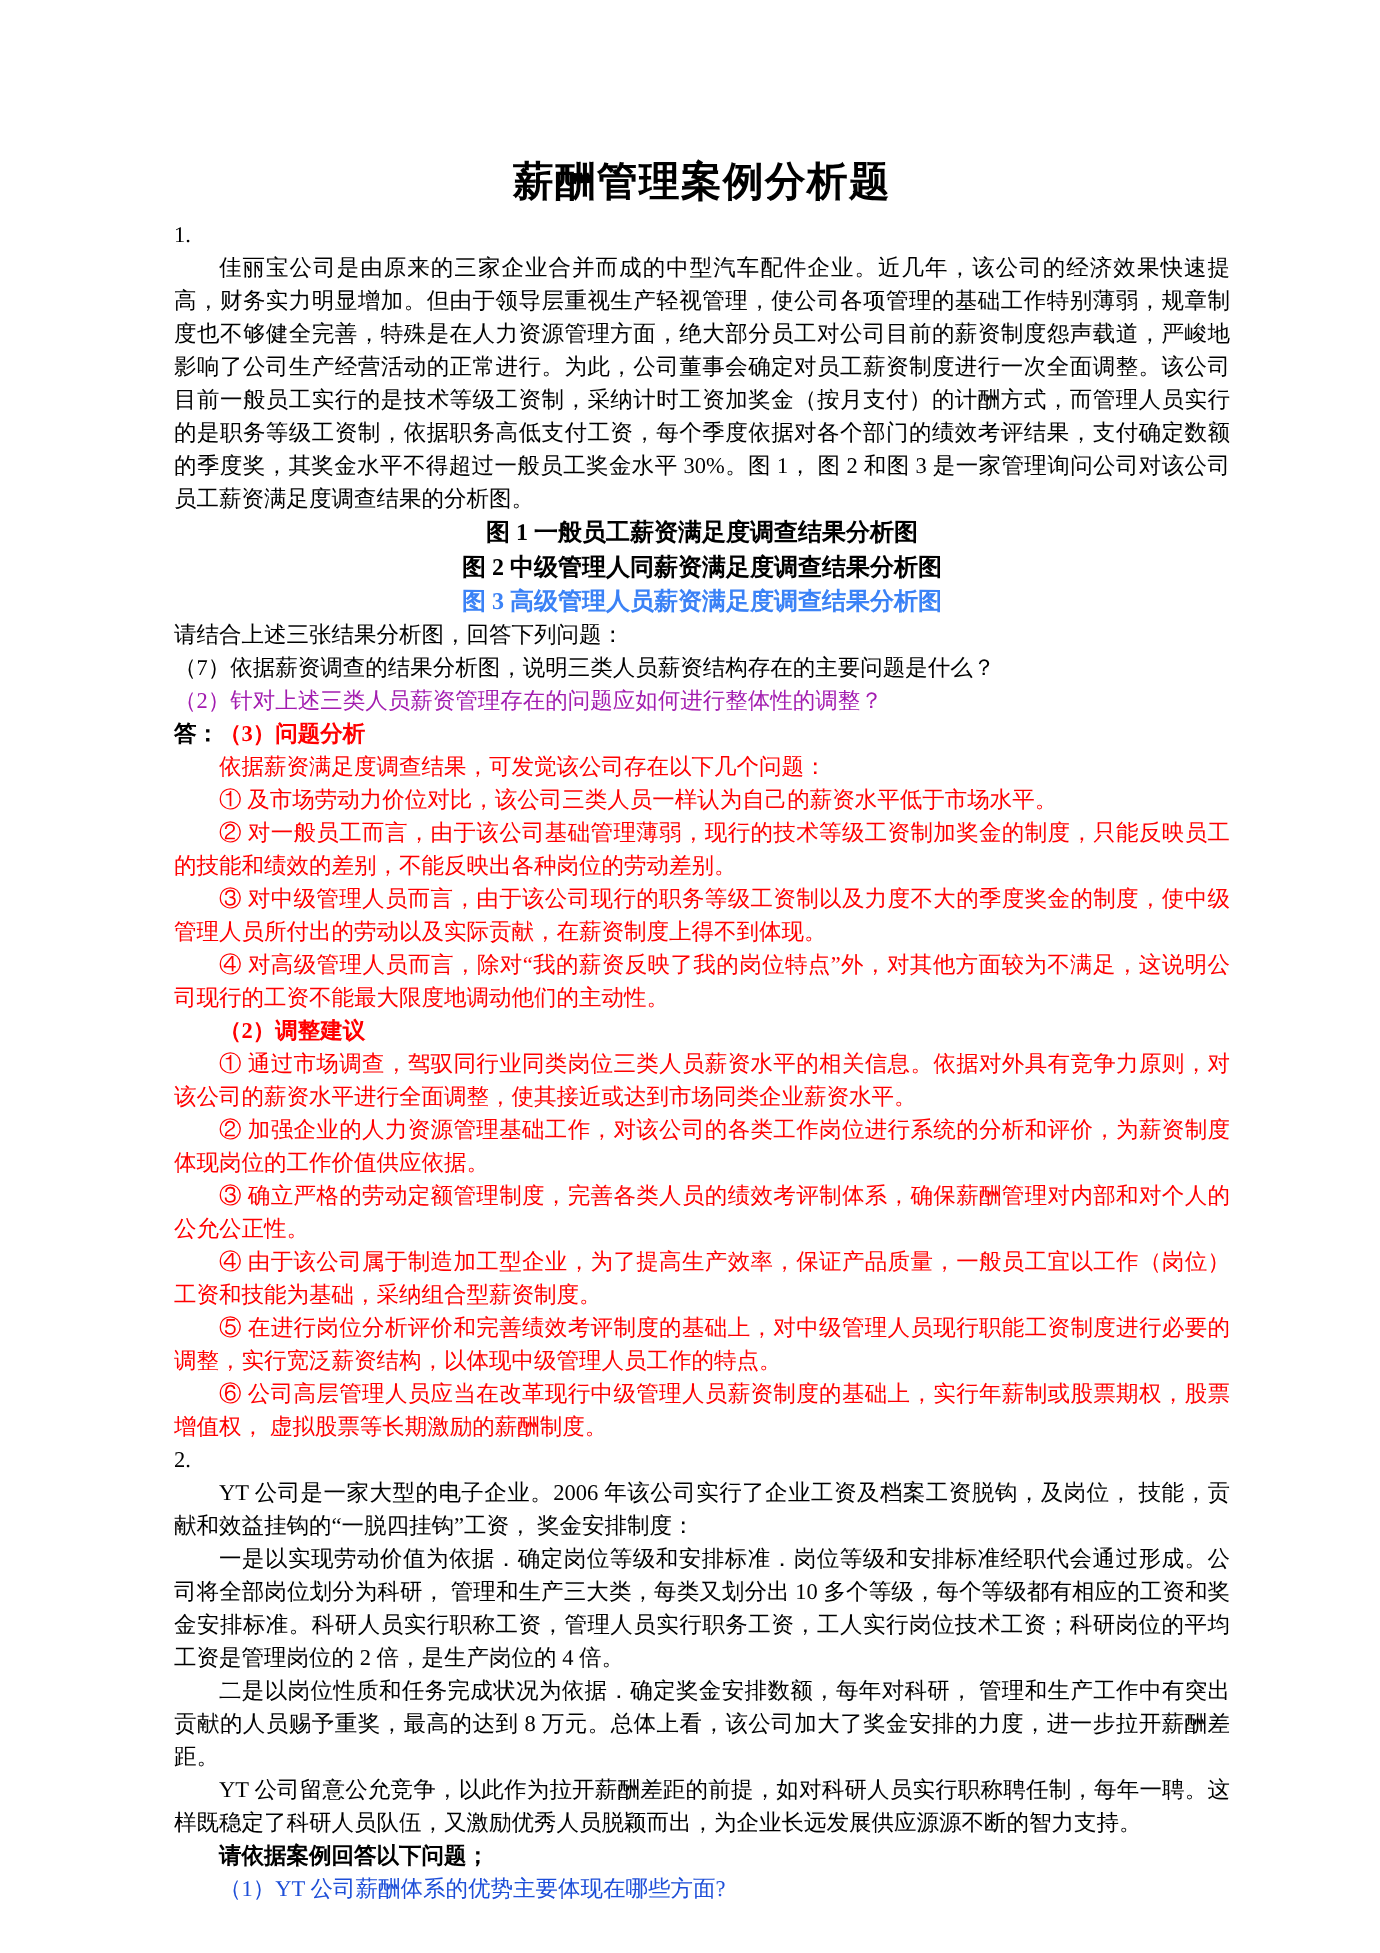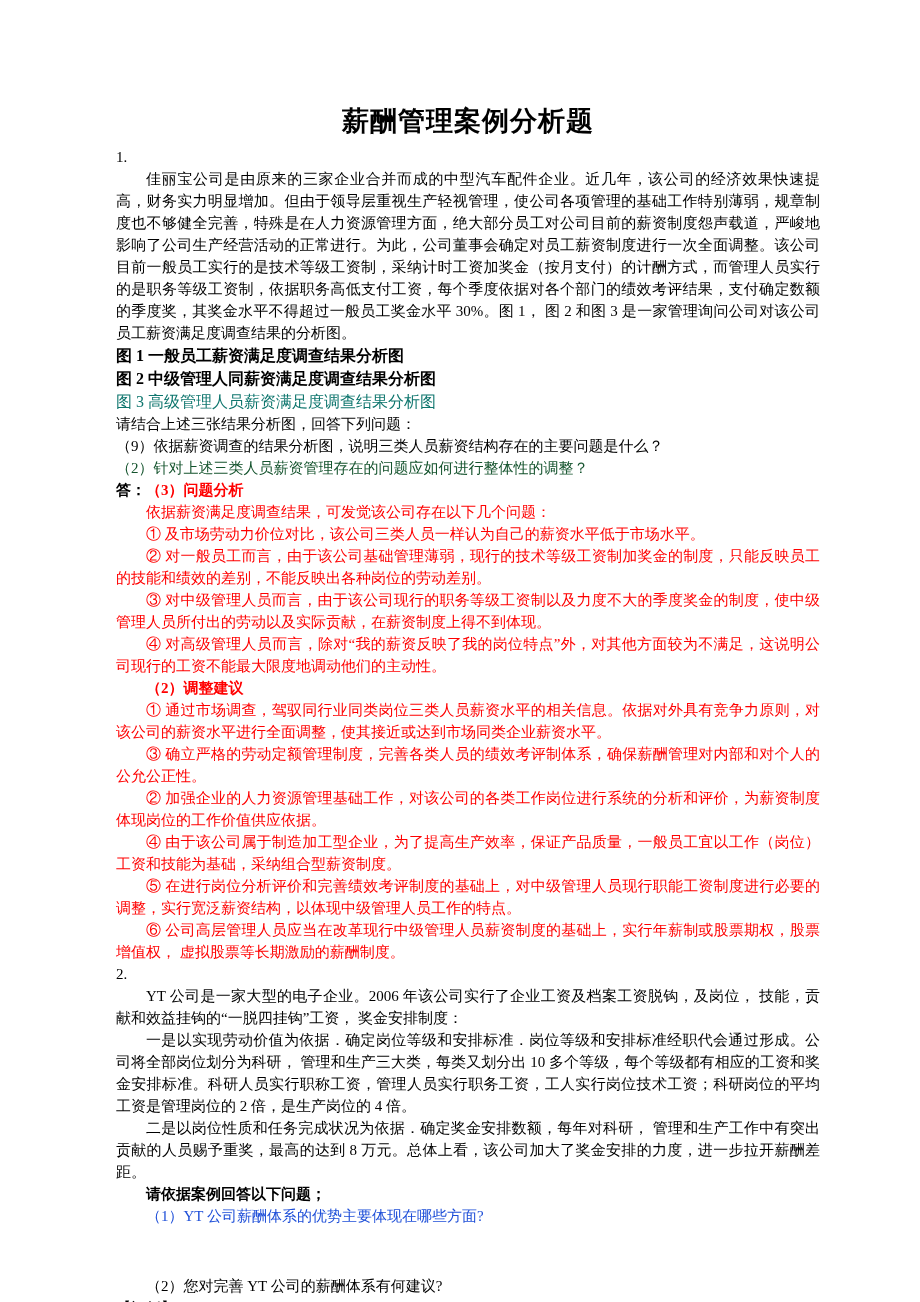--- a/index.html
+++ b/index.html
@@ -29,55 +29,57 @@
     letter-spacing: 1px;
   }
   .para {
     margin: 0;
     font-size: 15px;
     line-height: 22px;
     text-align: justify;
     word-break: break-all;
   }
   .para.center {
+    text-align: center;
     font-size: 16px;
     line-height: 23px;
   }
 </style>
 </head>
 <body>
 
 <div class="page">
   <h1 class="doc-title">薪酬管理案例分析题</h1>
 
   <div>
       <p class="para"><span style="color: rgb(0, 0, 0);">1.</span></p>
       <p class="para" style="text-indent: 2em;"><span style="color: rgb(0, 0, 0);">佳丽宝公司是由原来的三家企业合并而成的中型汽车配件企业。近几年，该公司的经济效果快速提高，财务实力明显增加。但由于领导层重视生产轻视管理，使公司各项管理的基础工作特别薄弱，规章制度也不够健全完善，特殊是在人力资源管理方面，绝大部分员工对公司目前的薪资制度怨声载道，严峻地影响了公司生产经营活动的正常进行。为此，公司董事会确定对员工薪资制度进行一次全面调整。该公司目前一般员工实行的是技术等级工资制，采纳计时工资加奖金（按月支付）的计酬方式，而管理人员实行的是职务等级工资制，依据职务高低支付工资，每个季度依据对各个部门的绩效考评结果，支付确定数额的季度奖，其奖金水平不得超过一般员工奖金水平 30%。图 1， 图 2 和图 3 是一家管理询问公司对该公司员工薪资满足度调查结果的分析图。</span></p>
       <p class="para center"><span style="color: rgb(0, 0, 0); font-weight: bold;">图 1 一般员工薪资满足度调查结果分析图</span></p>
       <p class="para center"><span style="color: rgb(0, 0, 0); font-weight: bold;">图 2 中级管理人同薪资满足度调查结果分析图</span></p>
-      <p class="para center"><span style="color: #0f766e; font-weight: normal;">图 3 高级管理人员薪资满足度调查结果分析图</span></p>
+      <p class="para center"><span style="color: #3b82f6; font-weight: bold;">图 3 高级管理人员薪资满足度调查结果分析图</span></p>
       <p class="para"><span style="color: rgb(0, 0, 0);">请结合上述三张结果分析图，回答下列问题：</span></p>
-      <p class="para"><span style="color: rgb(0, 0, 0);">（9）依据薪资调查的结果分析图，说明三类人员薪资结构存在的主要问题是什么？</span></p>
-      <p class="para"><span style="color: #14532d;">（2）针对上述三类人员薪资管理存在的问题应如何进行整体性的调整？</span></p>
+      <p class="para"><span style="color: rgb(0, 0, 0);">（7）依据薪资调查的结果分析图，说明三类人员薪资结构存在的主要问题是什么？</span></p>
+      <p class="para"><span style="color: #a21caf;">（2）针对上述三类人员薪资管理存在的问题应如何进行整体性的调整？</span></p>
       <p class="para"><span style="color: rgb(0, 0, 0); font-weight: bold;">答：</span><span style="color: rgb(255, 0, 0); font-weight: bold;">（3）问题分析</span></p>
       <p class="para" style="text-indent: 2em;"><span style="color: rgb(255, 0, 0);">依据薪资满足度调查结果，可发觉该公司存在以下几个问题：</span></p>
       <p class="para" style="text-indent: 2em;"><span style="color: rgb(255, 0, 0);">① 及市场劳动力价位对比，该公司三类人员一样认为自己的薪资水平低于市场水平。</span></p>
       <p class="para" style="text-indent: 2em;"><span style="color: rgb(255, 0, 0);">② 对一般员工而言，由于该公司基础管理薄弱，现行的技术等级工资制加奖金的制度，只能反映员工的技能和绩效的差别，不能反映出各种岗位的劳动差别。</span></p>
       <p class="para" style="text-indent: 2em;"><span style="color: rgb(255, 0, 0);">③ 对中级管理人员而言，由于该公司现行的职务等级工资制以及力度不大的季度奖金的制度，使中级管理人员所付出的劳动以及实际贡献，在薪资制度上得不到体现。</span></p>
       <p class="para" style="text-indent: 2em;"><span style="color: rgb(255, 0, 0);">④ 对高级管理人员而言，除对“我的薪资反映了我的岗位特点”外，对其他方面较为不满足，这说明公司现行的工资不能最大限度地调动他们的主动性。</span></p>
       <p class="para" style="text-indent: 2em;"><span style="color: rgb(255, 0, 0); font-weight: bold;">（2）调整建议</span></p>
       <p class="para" style="text-indent: 2em;"><span style="color: rgb(255, 0, 0);">① 通过市场调查，驾驭同行业同类岗位三类人员薪资水平的相关信息。依据对外具有竞争力原则，对该公司的薪资水平进行全面调整，使其接近或达到市场同类企业薪资水平。</span></p>
+      <p class="para" style="text-indent: 2em;"><span style="color: rgb(255, 0, 0);">② 加强企业的人力资源管理基础工作，对该公司的各类工作岗位进行系统的分析和评价，为薪资制度体现岗位的工作价值供应依据。</span></p>
       <p class="para" style="text-indent: 2em;"><span style="color: rgb(255, 0, 0);">③ 确立严格的劳动定额管理制度，完善各类人员的绩效考评制体系，确保薪酬管理对内部和对个人的公允公正性。</span></p>
-      <p class="para" style="text-indent: 2em;"><span style="color: rgb(255, 0, 0);">② 加强企业的人力资源管理基础工作，对该公司的各类工作岗位进行系统的分析和评价，为薪资制度体现岗位的工作价值供应依据。</span></p>
       <p class="para" style="text-indent: 2em;"><span style="color: rgb(255, 0, 0);">④ 由于该公司属于制造加工型企业，为了提高生产效率，保证产品质量，一般员工宜以工作（岗位）工资和技能为基础，采纳组合型薪资制度。</span></p>
       <p class="para" style="text-indent: 2em;"><span style="color: rgb(255, 0, 0);">⑤ 在进行岗位分析评价和完善绩效考评制度的基础上，对中级管理人员现行职能工资制度进行必要的调整，实行宽泛薪资结构，以体现中级管理人员工作的特点。</span></p>
       <p class="para" style="text-indent: 2em;"><span style="color: rgb(255, 0, 0);">⑥ 公司高层管理人员应当在改革现行中级管理人员薪资制度的基础上，实行年薪制或股票期权，股票增值权， 虚拟股票等长期激励的薪酬制度。</span></p>
       <p class="para"><span style="color: rgb(0, 0, 0);">2.</span></p>
       <p class="para" style="text-indent: 2em;"><span style="color: rgb(0, 0, 0);">YT 公司是一家大型的电子企业。2006 年该公司实行了企业工资及档案工资脱钩，及岗位， 技能，贡献和效益挂钩的“一脱四挂钩”工资， 奖金安排制度：</span></p>
       <p class="para" style="text-indent: 2em;"><span style="color: rgb(0, 0, 0);">一是以实现劳动价值为依据．确定岗位等级和安排标准．岗位等级和安排标准经职代会通过形成。公司将全部岗位划分为科研， 管理和生产三大类，每类又划分出 10 多个等级，每个等级都有相应的工资和奖金安排标准。科研人员实行职称工资，管理人员实行职务工资，工人实行岗位技术工资；科研岗位的平均工资是管理岗位的 2 倍，是生产岗位的 4 倍。</span></p>
       <p class="para" style="text-indent: 2em;"><span style="color: rgb(0, 0, 0);">二是以岗位性质和任务完成状况为依据．确定奖金安排数额，每年对科研， 管理和生产工作中有突出贡献的人员赐予重奖，最高的达到 8 万元。总体上看，该公司加大了奖金安排的力度，进一步拉开薪酬差距。</span></p>
+      <p class="para" style="text-indent: 2em;"><span style="color: rgb(0, 0, 0);">YT 公司留意公允竞争，以此作为拉开薪酬差距的前提，如对科研人员实行职称聘任制，每年一聘。这样既稳定了科研人员队伍，又激励优秀人员脱颖而出，为企业长远发展供应源源不断的智力支持。</span></p>
       <p class="para" style="text-indent: 2em;"><span style="color: rgb(0, 0, 0); font-weight: bold;">请依据案例回答以下问题；</span></p>
       <p class="para" style="text-indent: 2em;"><span style="color: #1d4ed8;">（1）YT 公司薪酬体系的优势主要体现在哪些方面?</span></p>
       <p class="para" style="text-indent: 2em; margin-top: 48px;"><span style="color: rgb(0, 0, 0);">（2）您对完善 YT 公司的薪酬体系有何建议?</span></p>
       <p class="para"><span style="color: rgb(0, 0, 0);">【评析】</span></p>
     </div>
 
 </div>
 
 </body></html>

